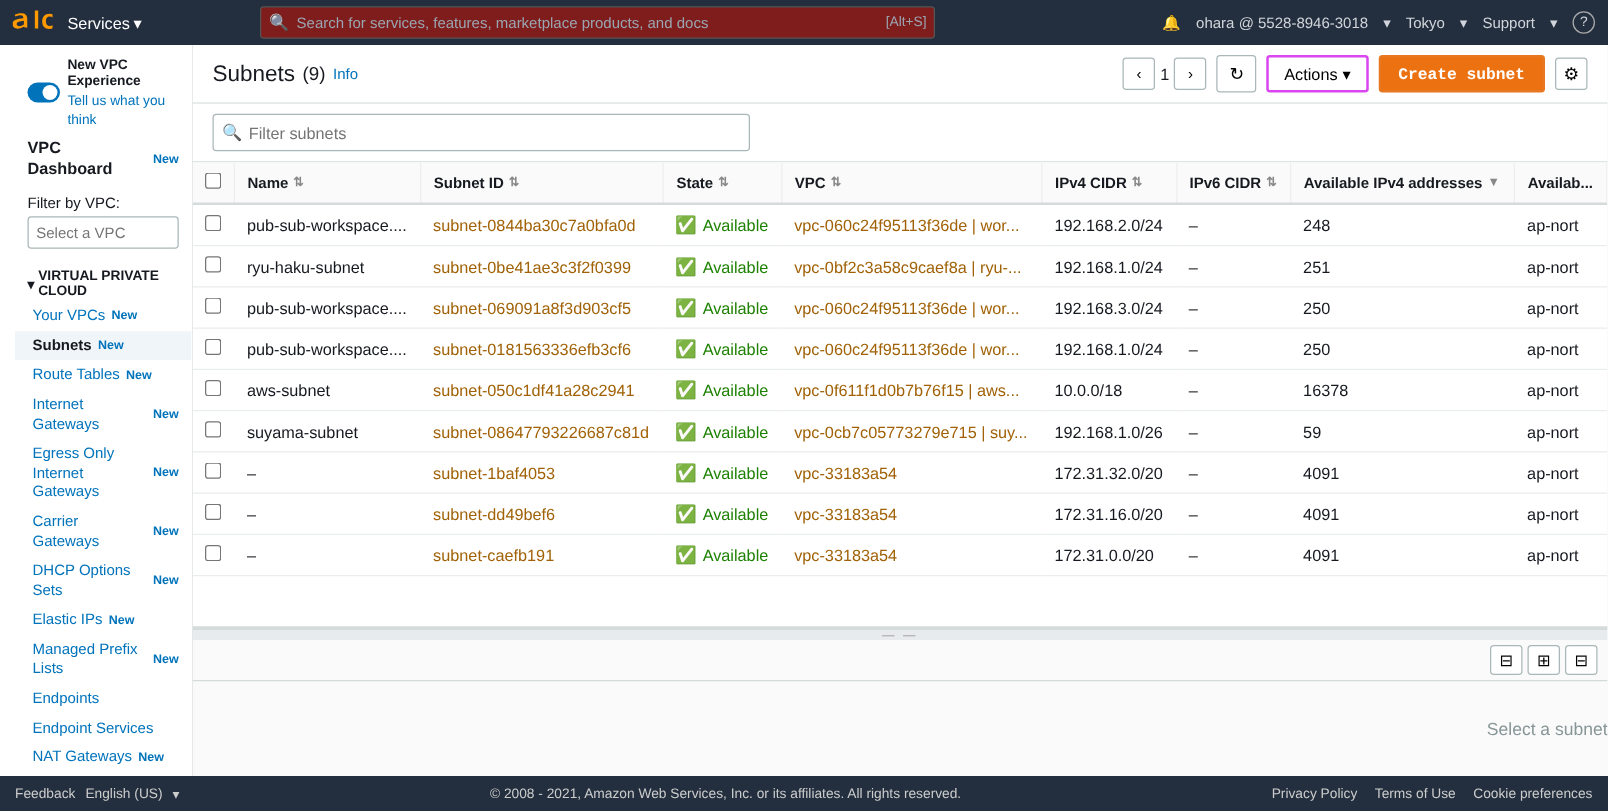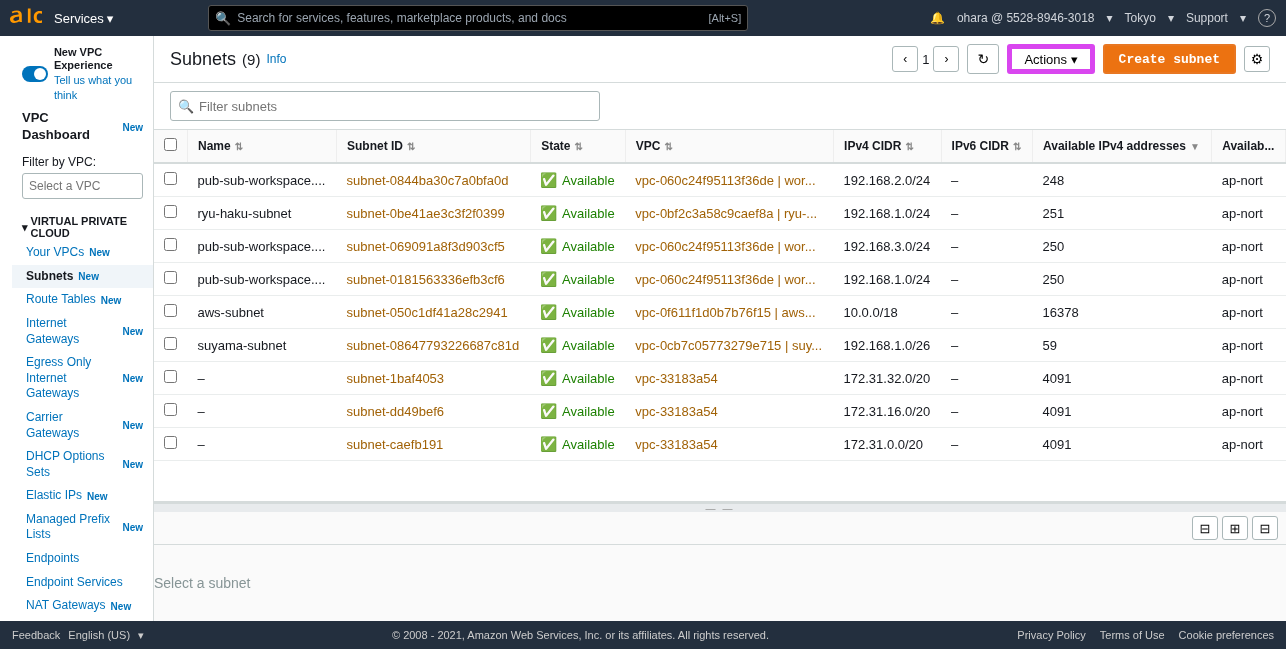--- a/index.html
+++ b/index.html
@@ -39,21 +39,21 @@
       flex: 1;
       max-width: 540px;
       margin: 0 auto;
       position: relative;
     }
     .search-bar input {
       width: 100%;
       height: 26px;
       border-radius: 3px;
       border: 1px solid #555;
-      background: #000000;
+      background: #7f1d1d;
       color: #d1d5db;
       padding: 0 8px 0 28px;
       font-size: 12px;
     }
     .search-bar input::placeholder { color: #9ba5b0; }
     .search-icon-nav {
       position: absolute;
       left: 7px;
       top: 50%;
       transform: translateY(-50%);
@@ -208,21 +208,21 @@
       background: #fff;
       cursor: pointer;
       display: flex;
       align-items: center;
       justify-content: center;
       font-size: 14px;
     }
     .btn-actions {
       height: 30px;
       padding: 0 12px;
-      border: 5px solid #d946ef;
+      border: 2px solid #d946ef;
       border-radius: 3px;
       background: #fff;
       cursor: pointer;
       font-size: 13px;
       display: flex;
       align-items: center;
       gap: 4px;
     }
     .btn-create {
       height: 30px;
@@ -381,21 +381,21 @@
       cursor: pointer;
       display: flex;
       align-items: center;
       justify-content: center;
       font-size: 13px;
     }
     .bottom-content {
       flex: 1;
       display: flex;
       align-items: center;
-      justify-content: flex-start;
+      justify-content: flex-end;
       color: #879596;
       font-size: 14px;
     }
 
     
     .footer {
       height: 28px;
       background: #232f3e;
       display: flex;
       align-items: center;

